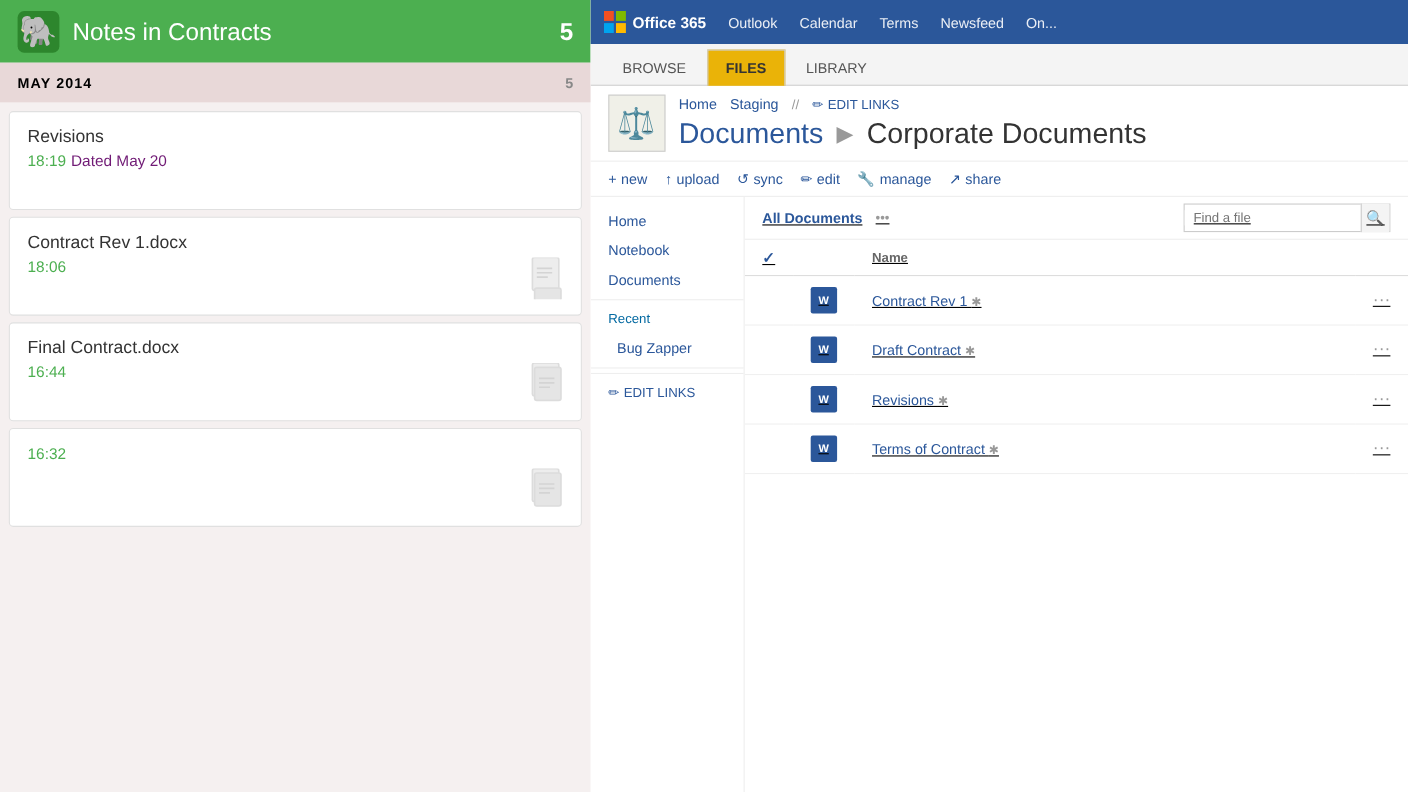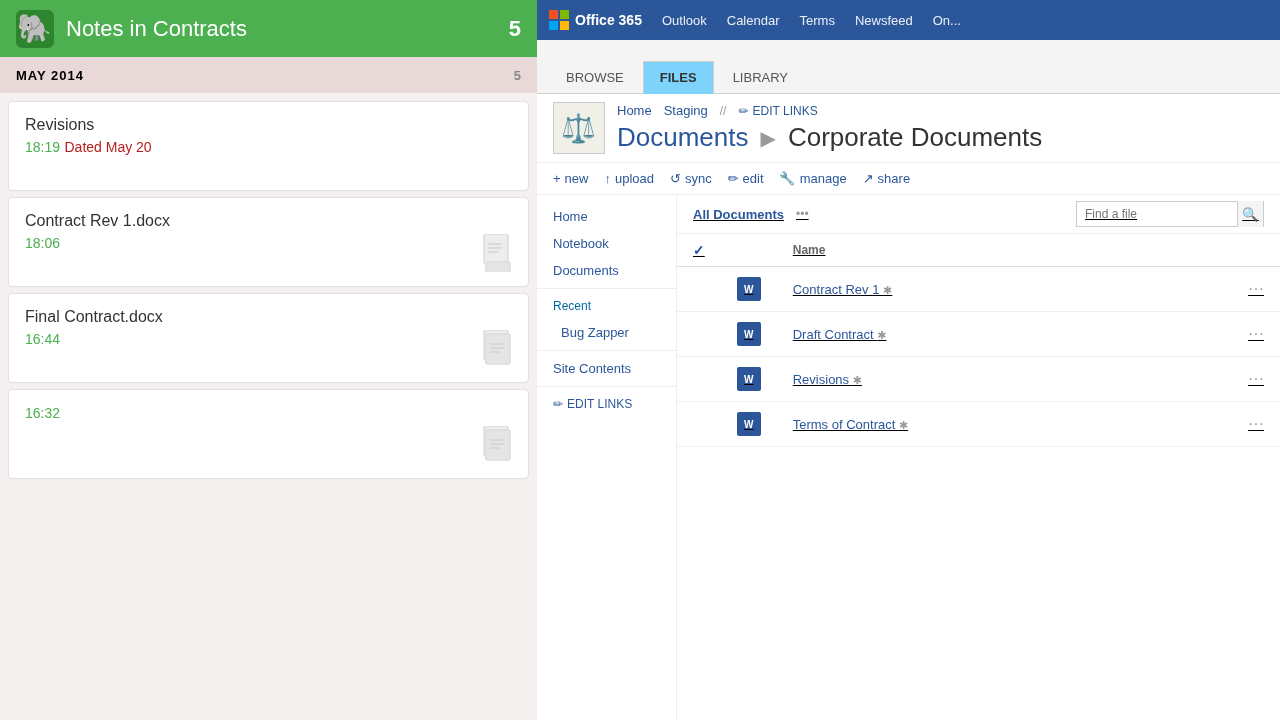--- a/index.html
+++ b/index.html
@@ -105,21 +105,21 @@
     }
 
     .note-time {
       font-size: 14px;
       color: #4caf50;
       font-weight: 500;
     }
 
     .note-date {
       font-size: 14px;
-      color: #b91c1c;
+      color: #701a75;
     }
 
     .note-icon {
       position: absolute;
       right: 14px;
       bottom: 14px;
       width: 32px;
       height: 38px;
       opacity: 0.5;
     }
@@ -160,36 +160,36 @@
       opacity: 0.9;
       cursor: pointer;
     }
 
     #tab-bar {
       background: #f4f4f4;
       border-bottom: 1px solid #d0d0d0;
       display: flex;
       align-items: flex-end;
       padding: 0 12px;
-      height: 54px;
+      height: 38px;
       flex-shrink: 0;
     }
 
     .tab {
       padding: 8px 16px;
       font-size: 13px;
       color: #555;
       cursor: pointer;
       border: 1px solid transparent;
       border-bottom: none;
       margin-right: 2px;
     }
 
     .tab.active {
-      background: #7dd3fc;
+      background: #eab308;
       border-color: #d0d0d0;
       color: #333;
       font-weight: 600;
       margin-bottom: -1px;
       padding-bottom: 9px;
     }
 
     #breadcrumb-bar {
       padding: 8px 16px;
       display: flex;
@@ -592,21 +592,20 @@
   <div id="content-area">
 
     <div id="left-sidebar">
       <a class="sidebar-link">Home</a>
       <a class="sidebar-link">Notebook</a>
       <a class="sidebar-link">Documents</a>
       <div class="sidebar-divider"></div>
       <span class="sidebar-link" style="color:#0369a1;font-size:12px;">Recent</span>
       <a class="sidebar-link" style="padding-left:24px;">Bug Zapper</a>
       <div class="sidebar-divider"></div>
-      <a class="sidebar-link">Site Contents</a>
       <div class="sidebar-divider"></div>
       <div class="sidebar-edit">
         <span>✏</span>
         <span>EDIT LINKS</span>
       </div>
     </div>
 
     <div id="main-content">
 
       <div id="files-toolbar">

